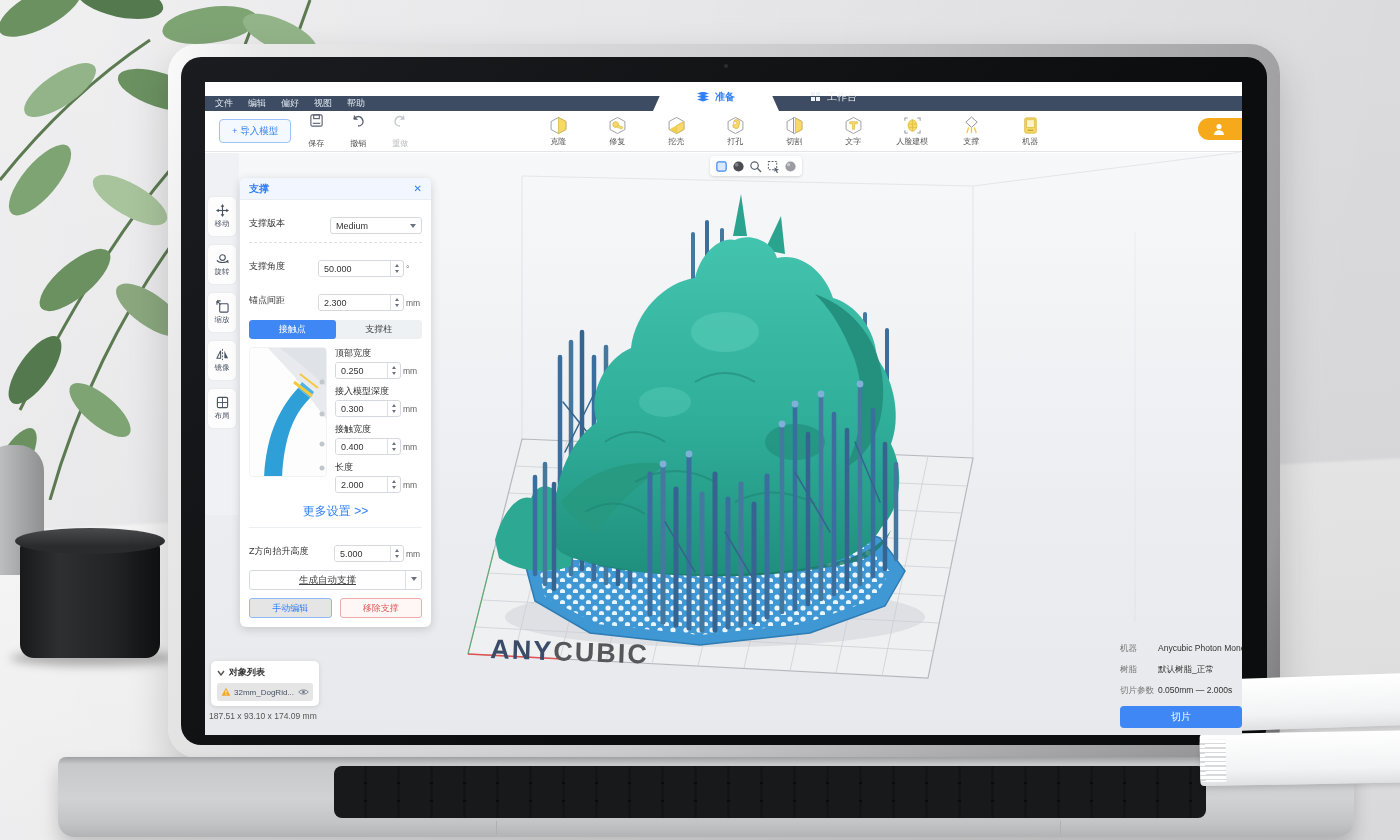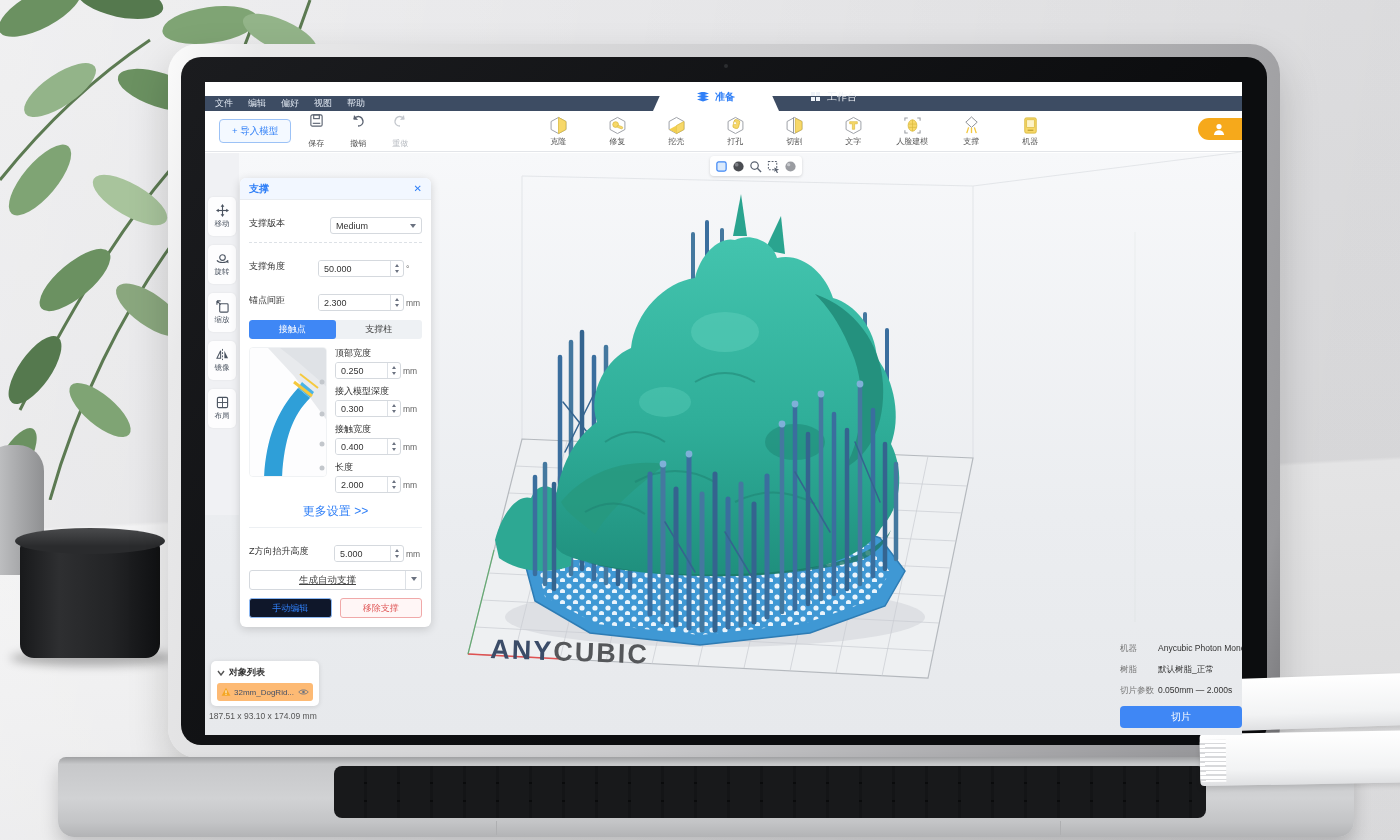--- a/index.html
+++ b/index.html
@@ -116,28 +116,28 @@
   .cp-field{margin-bottom:6px;}
   .cp-field .plabel{display:block;margin-bottom:2px;}
   .cp-field .num-field{width:66px;}
   .more-link{color:#2f7ff7;font-size:12px;text-align:center;margin-top:4px;}
   .divider{border-top:1px solid #edf0f3;margin-top:7px;}
   .gen-btn{display:flex;height:20px;border:1px solid #d5d9de;border-radius:3px;margin-top:8px;overflow:hidden;}
   .gen-btn .lab{flex:1;display:flex;align-items:center;justify-content:center;font-size:9.5px;color:#444;text-decoration:underline;}
   .gen-btn .arrow{width:16px;border-left:1px solid #dde1e6;display:flex;align-items:center;justify-content:center;}
   .duo{display:flex;gap:8px;margin-top:8px;}
   .btn-outline{flex:1;height:20px;border-radius:3px;display:flex;align-items:center;justify-content:center;font-size:9px;}
-  .btn-blue{border:1px solid #8db9f4;color:#2f7ff7;background:#0f172a;}
+  .btn-blue{border:1px solid #8db9f4;color:#2f7ff7;background:#e5e5e5;}
   .btn-red{border:1px solid #f0a9a9;color:#e05a5a;background:#fff6f6;}
 
   
   .objlist{position:absolute;left:6px;top:508px;width:108px;background:#fff;border-radius:5px;
         box-shadow:0 1px 5px rgba(0,0,0,.12);padding:5px 6px;z-index:4;}
   .objlist-head{display:flex;align-items:center;gap:4px;font-size:9px;font-weight:bold;color:#333;}
-  .obj-item{margin-top:4px;height:18px;background:#fdba74;border-radius:3px;display:flex;align-items:center;gap:3px;padding:0 4px;}
+  .obj-item{margin-top:4px;height:18px;background:#e5e5e5;border-radius:3px;display:flex;align-items:center;gap:3px;padding:0 4px;}
   .obj-item span{font-size:8px;color:#445066;flex:1;overflow:hidden;white-space:nowrap;}
   .dims{position:absolute;left:4px;top:558px;font-size:8.5px;color:#555;z-index:4;}
 
   .slice-info{position:absolute;right:0;top:490px;width:122px;z-index:4;}
   .si-row{display:flex;margin-bottom:9px;}
   .si-row .k{width:38px;font-size:8.5px;color:#777;flex:none;}
   .si-row .v{font-size:8.5px;color:#333;white-space:nowrap;}
   .slice-btn{width:122px;height:22px;background:#3f87f5;border-radius:4px;color:#fff;font-size:10px;
         display:flex;align-items:center;justify-content:center;}
 

